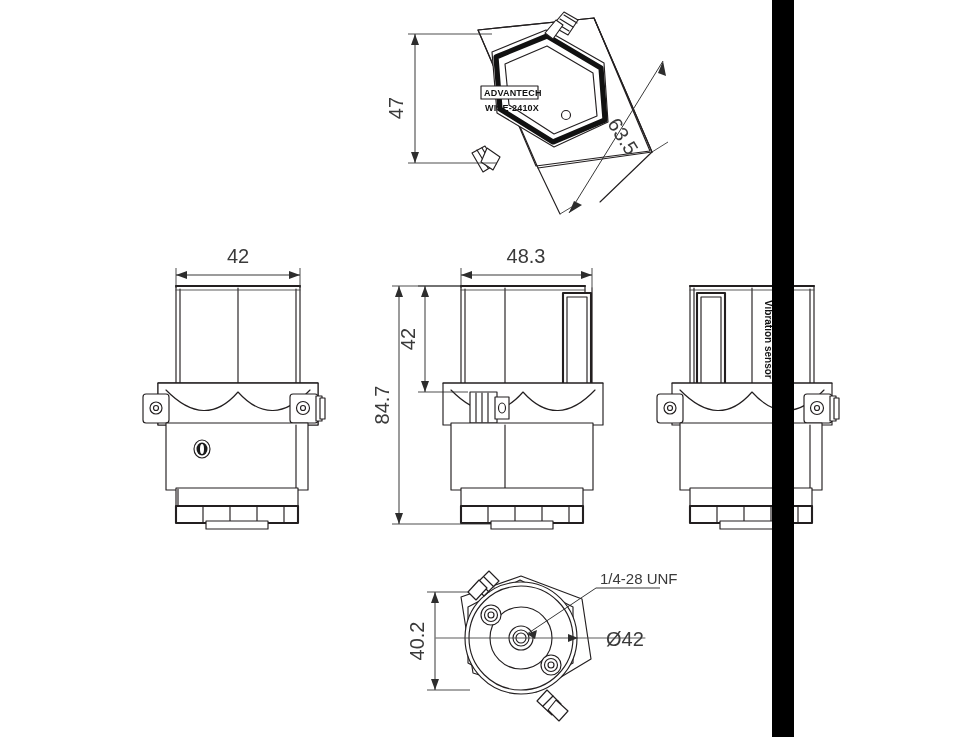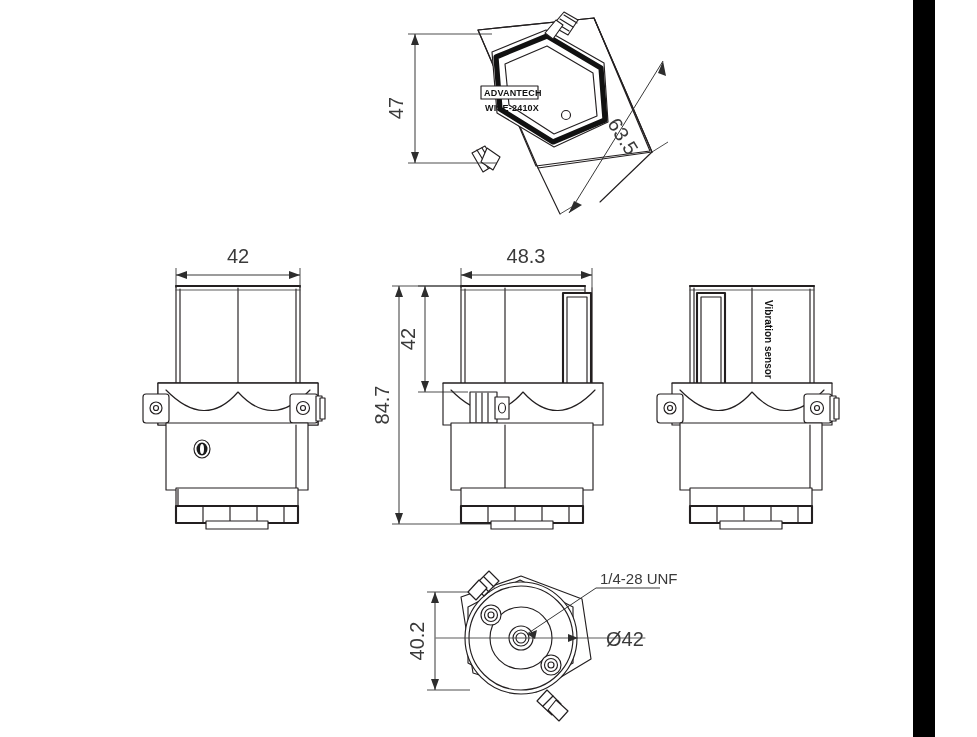--- a/index.html
+++ b/index.html
@@ -2,21 +2,21 @@
 <html><head>
 <meta charset="utf-8">
 <title>Mechanical Dimension Drawing</title>
 <style>
   html,body{margin:0;padding:0;background:#ffffff;}
   body{
     width:977px;height:737px;position:relative;overflow:hidden;
     font-family:"Liberation Sans","DejaVu Sans",sans-serif;
     background:#ffffff;
   }
-  #sheet{position:absolute;left:0;top:0;width:935px;height:737px;background:#fff;}
+  #sheet{position:absolute;left:0;top:0;width:794px;height:737px;background:#fff;}
   #edge-band{position:absolute;right:0;top:0;width:22px;height:737px;background:#000000;}
   svg{position:absolute;left:0;top:0;width:977px;height:737px;display:block;}
   .dimtext{
     font-family:"Liberation Sans","DejaVu Sans",sans-serif;
     fill:#3a3a3a;font-weight:400;
   }
   .dim-md{font-size:20px;}
   .dim-sm{font-size:15px;}
   .label-bold{font-family:"Liberation Sans","DejaVu Sans",sans-serif;font-weight:bold;fill:#111;}
   .ln{fill:none;stroke:#231f20;stroke-width:1.15;stroke-linecap:round;stroke-linejoin:round;}

